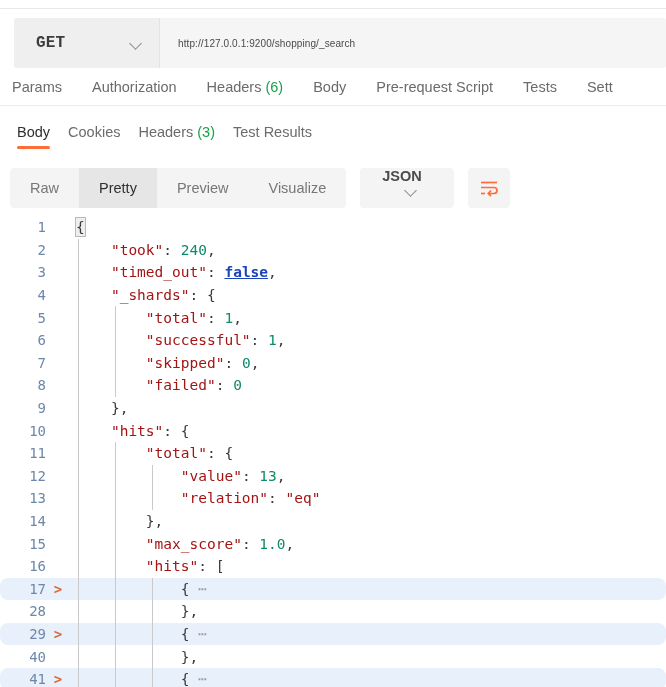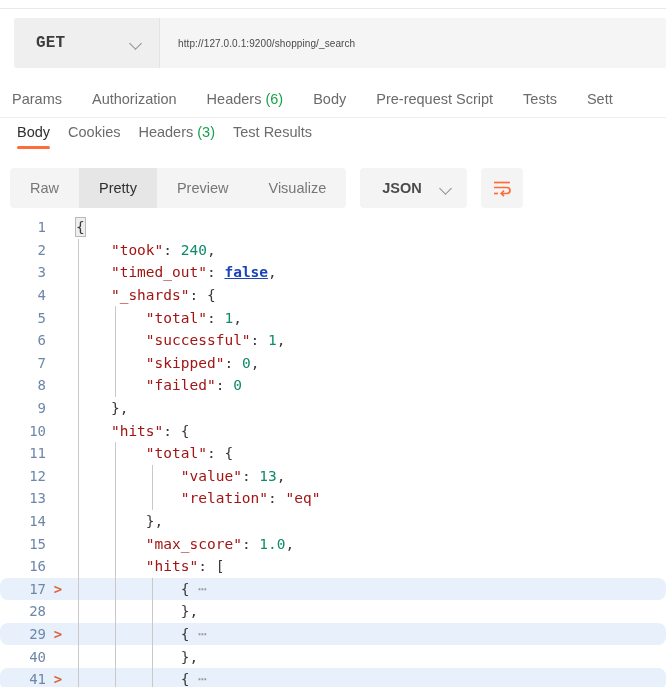--- a/index.html
+++ b/index.html
@@ -71,21 +71,21 @@
     padding-left: 18px;
     font-size: 10px;
     color: #4a4a4a;
     cursor: text;
     letter-spacing: .1px;
   }
 
   
   .req-tabs {
     position: absolute;
-    top: 80px; left: 0;
+    top: 68px; left: 0;
     width: 666px; height: 38px;
     display: flex;
     align-items: center;
     border-bottom: 1px solid #ededed;
     padding-left: 12px;
     white-space: nowrap;
     overflow: hidden;
   }
   .req-tab {
     font-size: 14.5px;
@@ -153,20 +153,21 @@
   }
   .fmt-select {
     margin-left: 14px;
     height: 40px;
     background: #f4f4f4;
     border-radius: 4px;
     display: flex;
     align-items: center;
     padding: 0 14px 0 22px;
     cursor: pointer;
+    flex-direction: column;
   }
   .fmt-label {
     font-size: 14.5px;
     font-weight: bold;
     color: #4b4b4b;
     margin-right: 18px;
   }
   .wrap-btn {
     margin-left: 14px;
     width: 42px; height: 40px;

